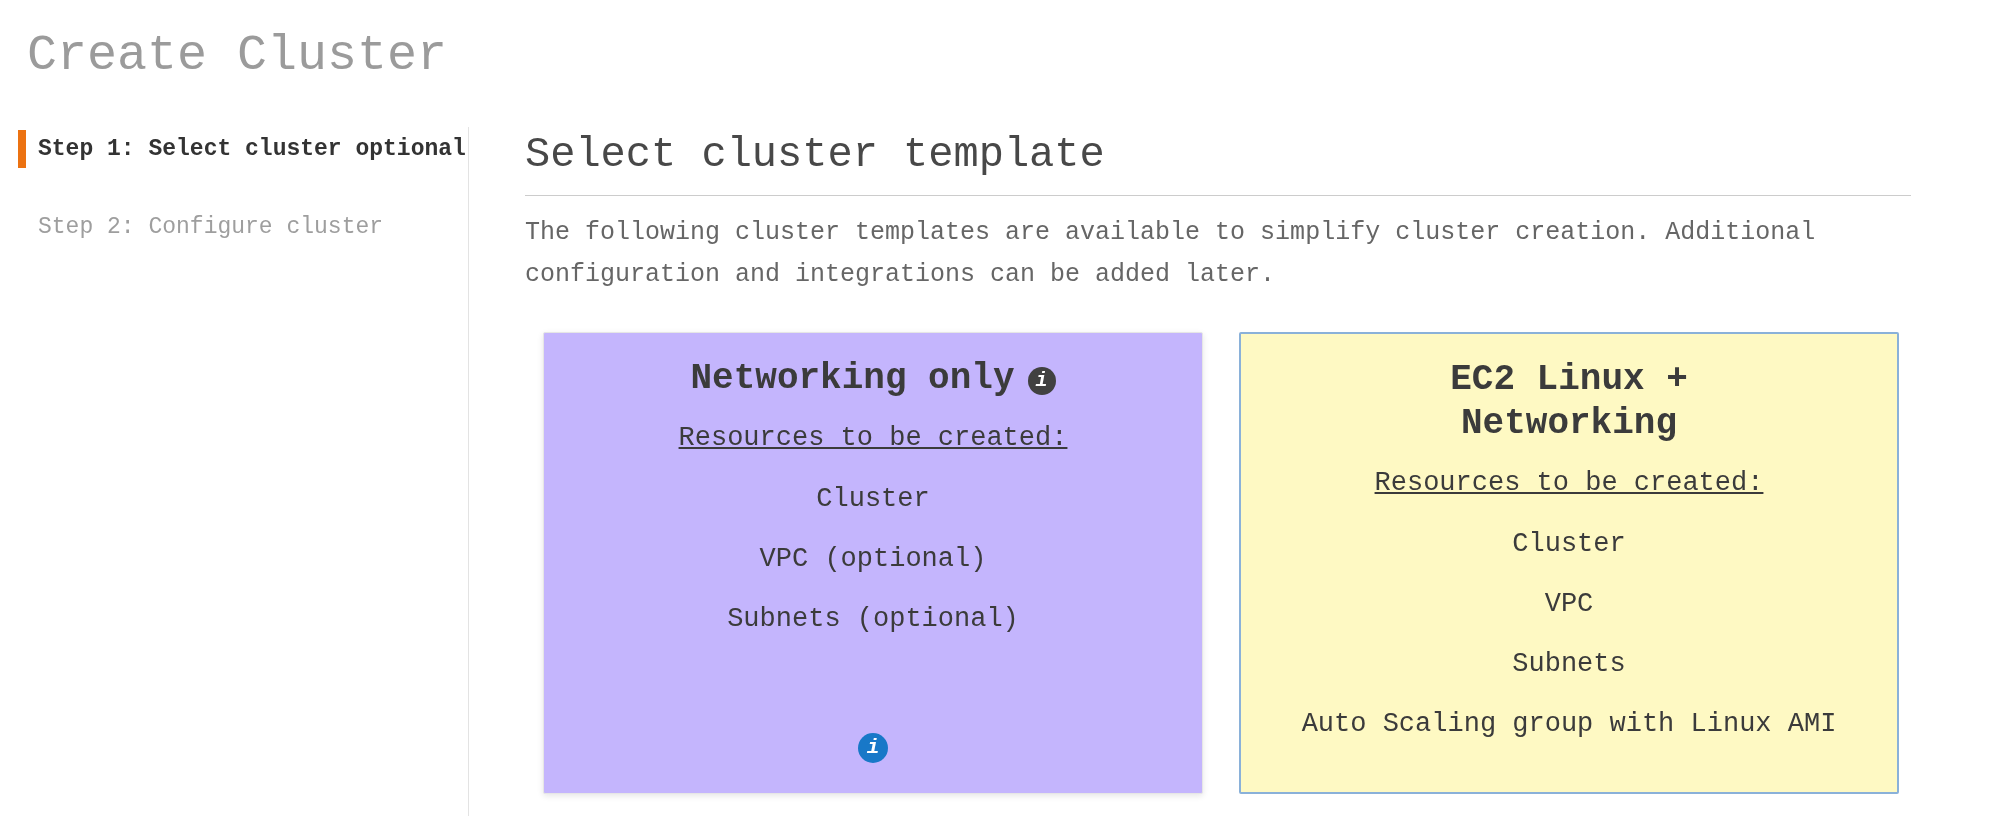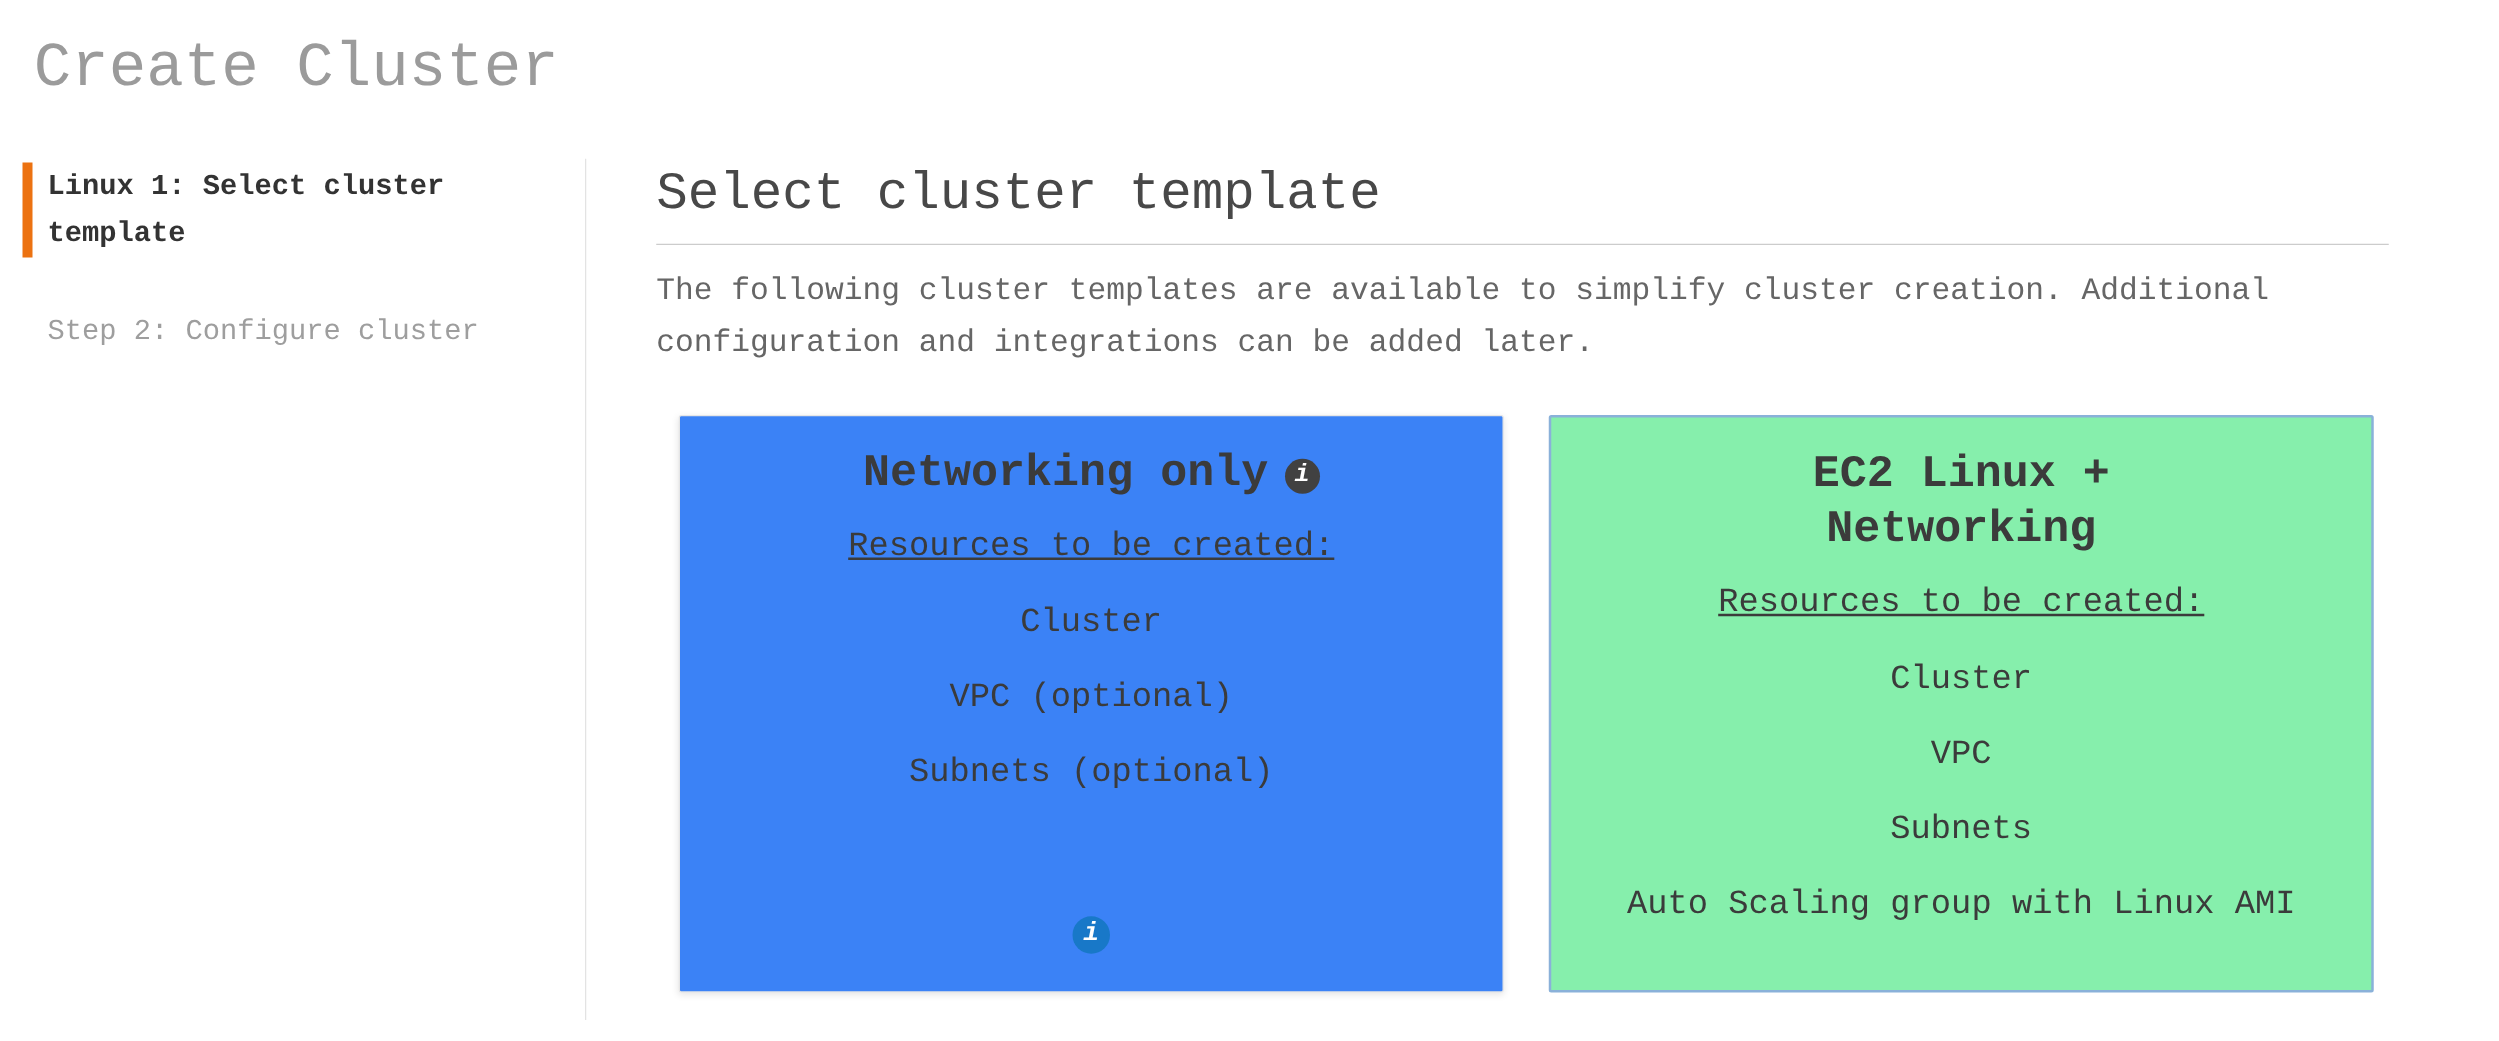--- a/index.html
+++ b/index.html
@@ -70,32 +70,32 @@
     line-height: 42px;
     color: #666;
     max-width: 1405px;
   }
 
   
   .cards { display: flex; gap: 36px; margin: 36px 0 0 18px; }
   .card {
     width: 660px;
     height: 462px;
-    background: #3b82f6;
+    background: #c4b5fd;
     border: 1px solid #e6e6e6;
     border-radius: 2px;
     box-shadow: 0 2px 6px rgba(0,0,0,0.10);
     display: flex;
     flex-direction: column;
     align-items: center;
     text-align: center;
     cursor: pointer;
   }
   .card.selected {
-    background: #86efac;
+    background: #fef9c3;
     border: 2px solid #8ab1d9;
     box-shadow: none;
   }
   .card-title-row {
     margin-top: 24px;
     display: flex;
     align-items: center;
     justify-content: center;
     gap: 13px;
   }
@@ -151,21 +151,21 @@
   .info-icon.blue { width: 30px; height: 30px; background: #1878c8; font-size: 21px; margin-top: 7px; }
 </style>
 </head>
 <body>
 
 <h1 class="page-title">Create Cluster</h1>
 
 <div class="layout">
 
   <nav class="sidebar">
-    <div class="step step-active">Linux 1: Select cluster template</div>
+    <div class="step step-active">Step 1: Select cluster optional</div>
     <div class="step step-inactive">Step 2: Configure cluster</div>
   </nav>
 
   <main class="content">
     <h2 class="section-heading">Select cluster template</h2>
     <hr class="heading-rule">
     <p class="section-description">The following cluster templates are available to simplify cluster creation. Additional configuration and integrations can be added later.</p>
 
     <div class="cards">
 

